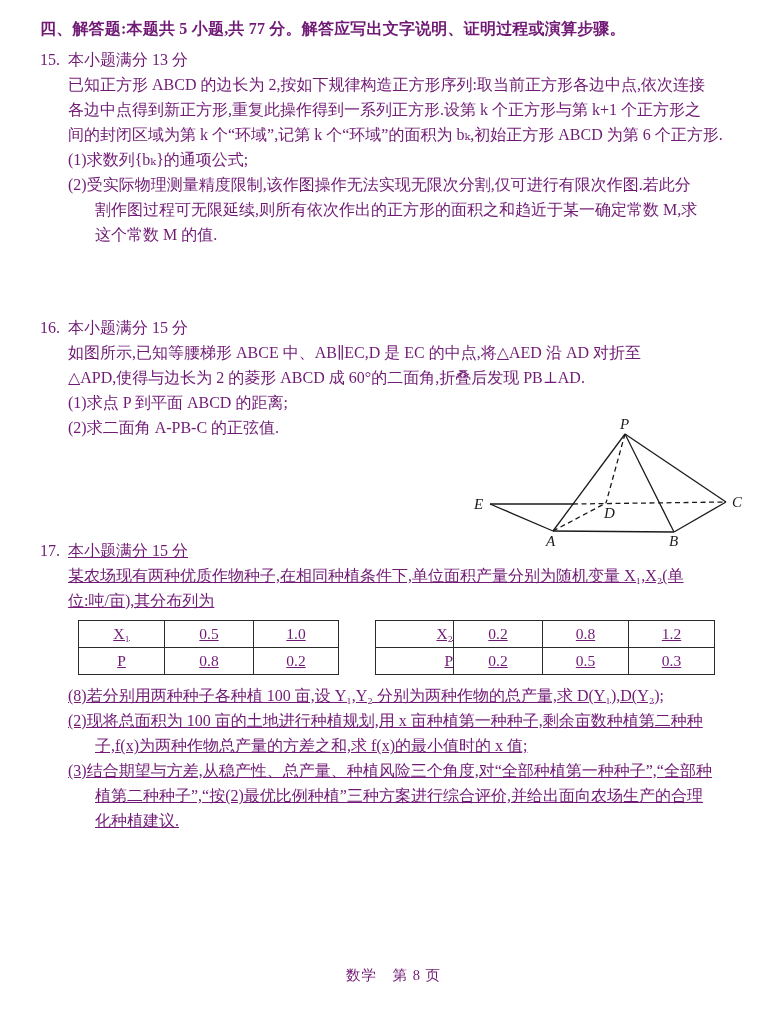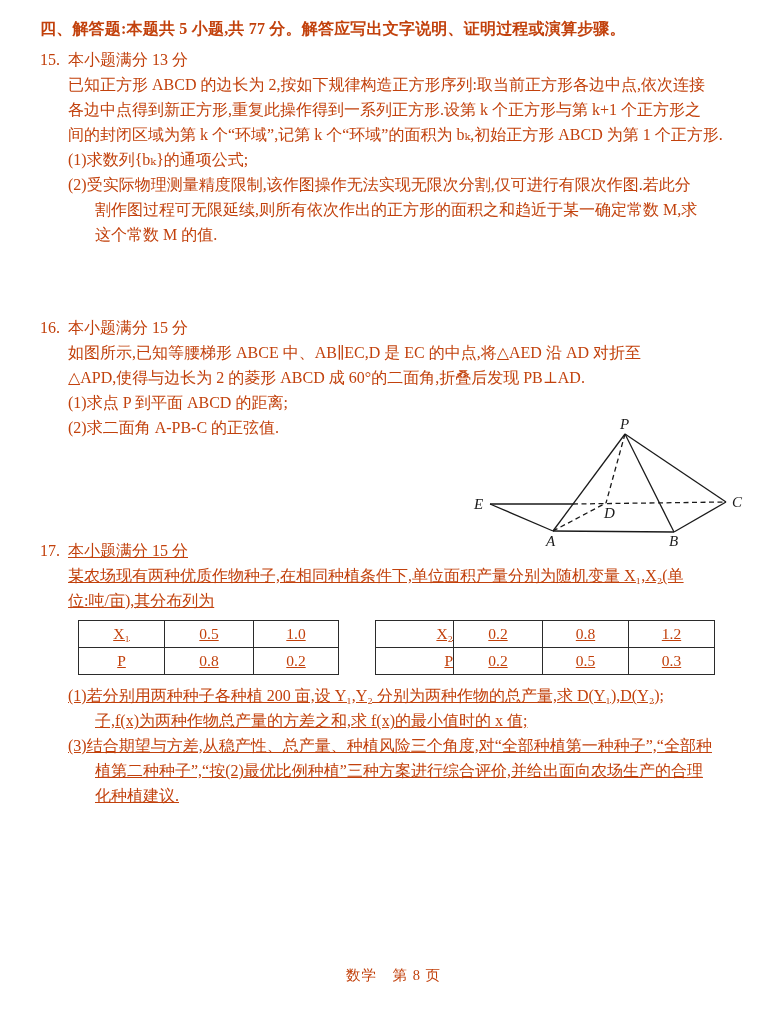--- a/index.html
+++ b/index.html
@@ -1,21 +1,21 @@
 <!DOCTYPE html>
 <html><head>
 <meta charset="utf-8">
 <style>
   html,body{margin:0;padding:0;background:#e8e8e8;}
   .page{
     position:relative;
     width:775px;height:1017px;
     margin:0 auto;
     background:#ffffff;
-    color:#c2410c;
+    color:#701a75;
     font-family:"Liberation Serif","DejaVu Serif",serif;
     font-size:16px;
     overflow:hidden;
     box-sizing:border-box;
     padding:16px 30px 0 40px;
   }
   .section-header{
     font-weight:700;
     line-height:25px;
     white-space:nowrap;
@@ -76,21 +76,21 @@
 
   <div class="section-header">四、解答题:本题共 5 小题,共 77 分。解答应写出文字说明、证明过程或演算步骤。</div>
 
   <div class="problem" style="margin-top:6px;">
     <div class="phead">
       <span class="pnum">15.</span><span>本小题满分 13 分</span>
     </div>
     <div class="pbody">
       <div class="line">已知正方形 ABCD 的边长为 2,按如下规律构造正方形序列:取当前正方形各边中点,依次连接</div>
       <div class="line">各边中点得到新正方形,重复此操作得到一系列正方形.设第 k 个正方形与第 k+1 个正方形之</div>
-      <div class="line">间的封闭区域为第 k 个“环域”,记第 k 个“环域”的面积为 bₖ,初始正方形 ABCD 为第 1 个正方形.</div>
+      <div class="line">间的封闭区域为第 k 个“环域”,记第 k 个“环域”的面积为 bₖ,初始正方形 ABCD 为第 6 个正方形.</div>
       <div class="line">(1)求数列{bₖ}的通项公式;</div>
       <div class="line">(2)受实际物理测量精度限制,该作图操作无法实现无限次分割,仅可进行有限次作图.若此分</div>
       <div class="line indent1">割作图过程可无限延续,则所有依次作出的正方形的面积之和趋近于某一确定常数 M,求</div>
       <div class="line indent1">这个常数 M 的值.</div>
     </div>
   </div>
 
   <div class="problem m-top-15">
     <div class="phead">
       <span class="pnum">16.</span><span>本小题满分 15 分</span>
@@ -162,21 +162,22 @@
             <tr>
               <td>P</td>
               <td>0.2</td>
               <td>0.5</td>
               <td>0.3</td>
             </tr>
           </tbody>
         </table>
       </div>
 
-      <div class="line">(1)若分别用两种种子各种植 200 亩,设 Y₁,Y₂ 分别为两种作物的总产量,求 D(Y₁),D(Y₂);</div>
+      <div class="line">(8)若分别用两种种子各种植 100 亩,设 Y₁,Y₂ 分别为两种作物的总产量,求 D(Y₁),D(Y₂);</div>
+      <div class="line">(2)现将总面积为 100 亩的土地进行种植规划,用 x 亩种植第一种种子,剩余亩数种植第二种种</div>
       <div class="line indent1">子,f(x)为两种作物总产量的方差之和,求 f(x)的最小值时的 x 值;</div>
       <div class="line">(3)结合期望与方差,从稳产性、总产量、种植风险三个角度,对“全部种植第一种种子”,“全部种</div>
       <div class="line indent1">植第二种种子”,“按(2)最优比例种植”三种方案进行综合评价,并给出面向农场生产的合理</div>
       <div class="line indent1">化种植建议.</div>
     </div>
   </div>
 
   <div class="footer">数学　第 8 页</div>
 
 </div>

